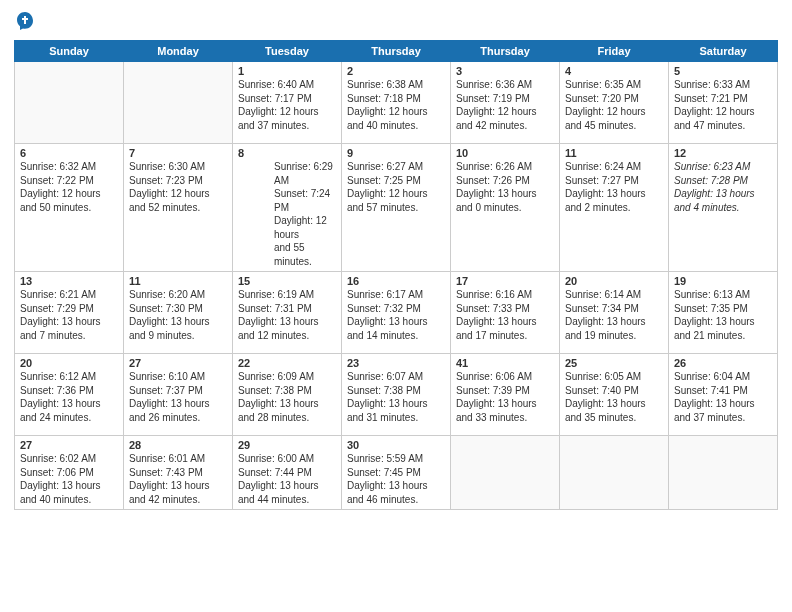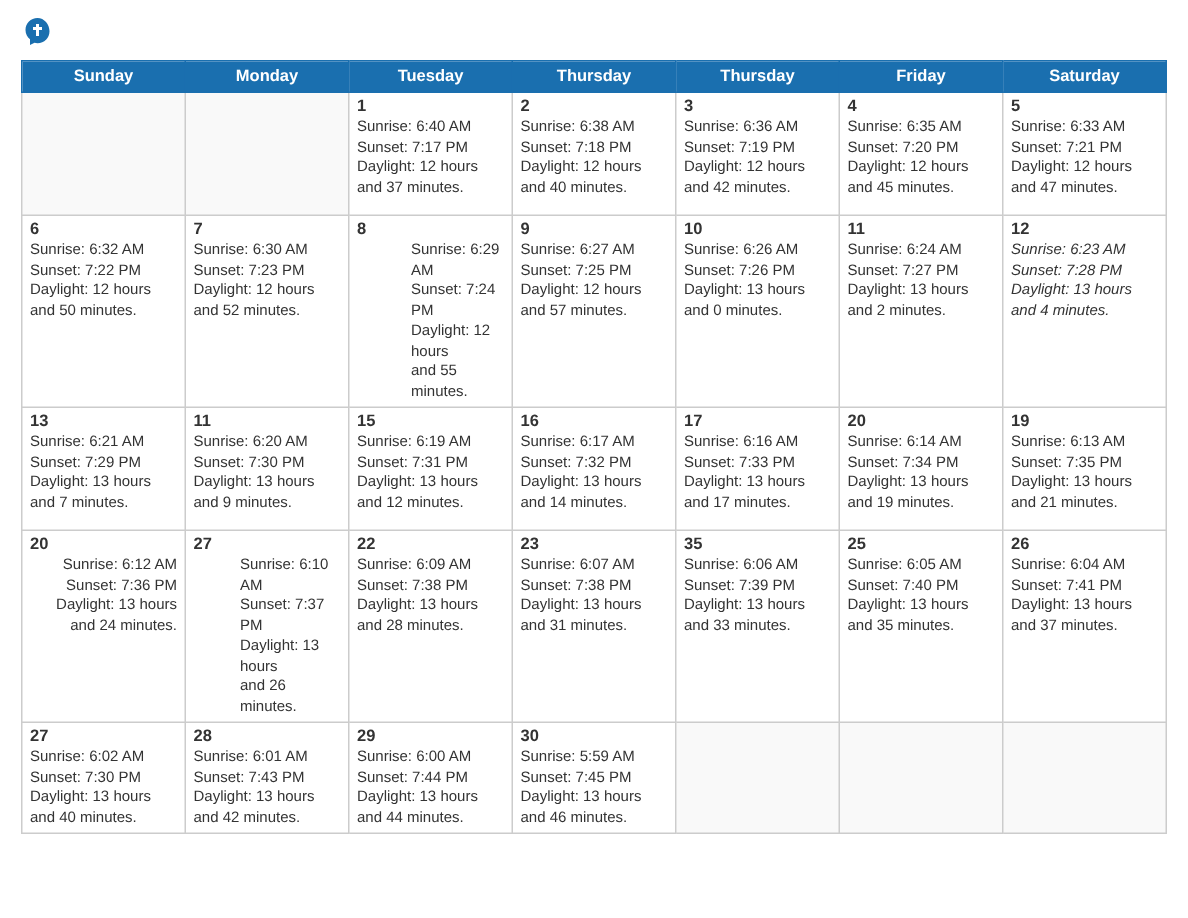--- a/index.html
+++ b/index.html
@@ -265,48 +265,48 @@
             <span class="day-num">19</span>
             <div class="day-info" style="white-space: pre-line;">Sunrise: 6:13 AM
 Sunset: 7:35 PM
 Daylight: 13 hours
 and 21 minutes.</div>
           </td>
         </tr>
         <tr>
           <td>
             <span class="day-num">20</span>
-            <div class="day-info" style="white-space: pre-line; text-align: right;">Sunrise: 6:12 AM
+            <div class="day-info" style="white-space: pre-line;">Sunrise: 6:12 AM
 Sunset: 7:36 PM
 Daylight: 13 hours
 and 24 minutes.</div>
           </td>
           <td>
             <span class="day-num">27</span>
-            <div class="day-info" style="white-space: pre-line; margin-left: 31px;">Sunrise: 6:10 AM
+            <div class="day-info" style="white-space: pre-line;">Sunrise: 6:10 AM
 Sunset: 7:37 PM
 Daylight: 13 hours
 and 26 minutes.</div>
           </td>
           <td>
             <span class="day-num">22</span>
             <div class="day-info" style="white-space: pre-line;">Sunrise: 6:09 AM
 Sunset: 7:38 PM
 Daylight: 13 hours
 and 28 minutes.</div>
           </td>
           <td>
             <span class="day-num">23</span>
             <div class="day-info" style="white-space: pre-line;">Sunrise: 6:07 AM
 Sunset: 7:38 PM
 Daylight: 13 hours
 and 31 minutes.</div>
           </td>
           <td>
-            <span class="day-num">35</span>
+            <span class="day-num">41</span>
             <div class="day-info" style="white-space: pre-line;">Sunrise: 6:06 AM
 Sunset: 7:39 PM
 Daylight: 13 hours
 and 33 minutes.</div>
           </td>
           <td>
             <span class="day-num">25</span>
             <div class="day-info" style="white-space: pre-line;">Sunrise: 6:05 AM
 Sunset: 7:40 PM
 Daylight: 13 hours
@@ -317,21 +317,21 @@
             <div class="day-info" style="white-space: pre-line;">Sunrise: 6:04 AM
 Sunset: 7:41 PM
 Daylight: 13 hours
 and 37 minutes.</div>
           </td>
         </tr>
         <tr class="last-row">
           <td>
             <span class="day-num">27</span>
             <div class="day-info" style="white-space: pre-line;">Sunrise: 6:02 AM
-Sunset: 7:30 PM
+Sunset: 7:06 PM
 Daylight: 13 hours
 and 40 minutes.</div>
           </td>
           <td>
             <span class="day-num">28</span>
             <div class="day-info" style="white-space: pre-line;">Sunrise: 6:01 AM
 Sunset: 7:43 PM
 Daylight: 13 hours
 and 42 minutes.</div>
           </td>

